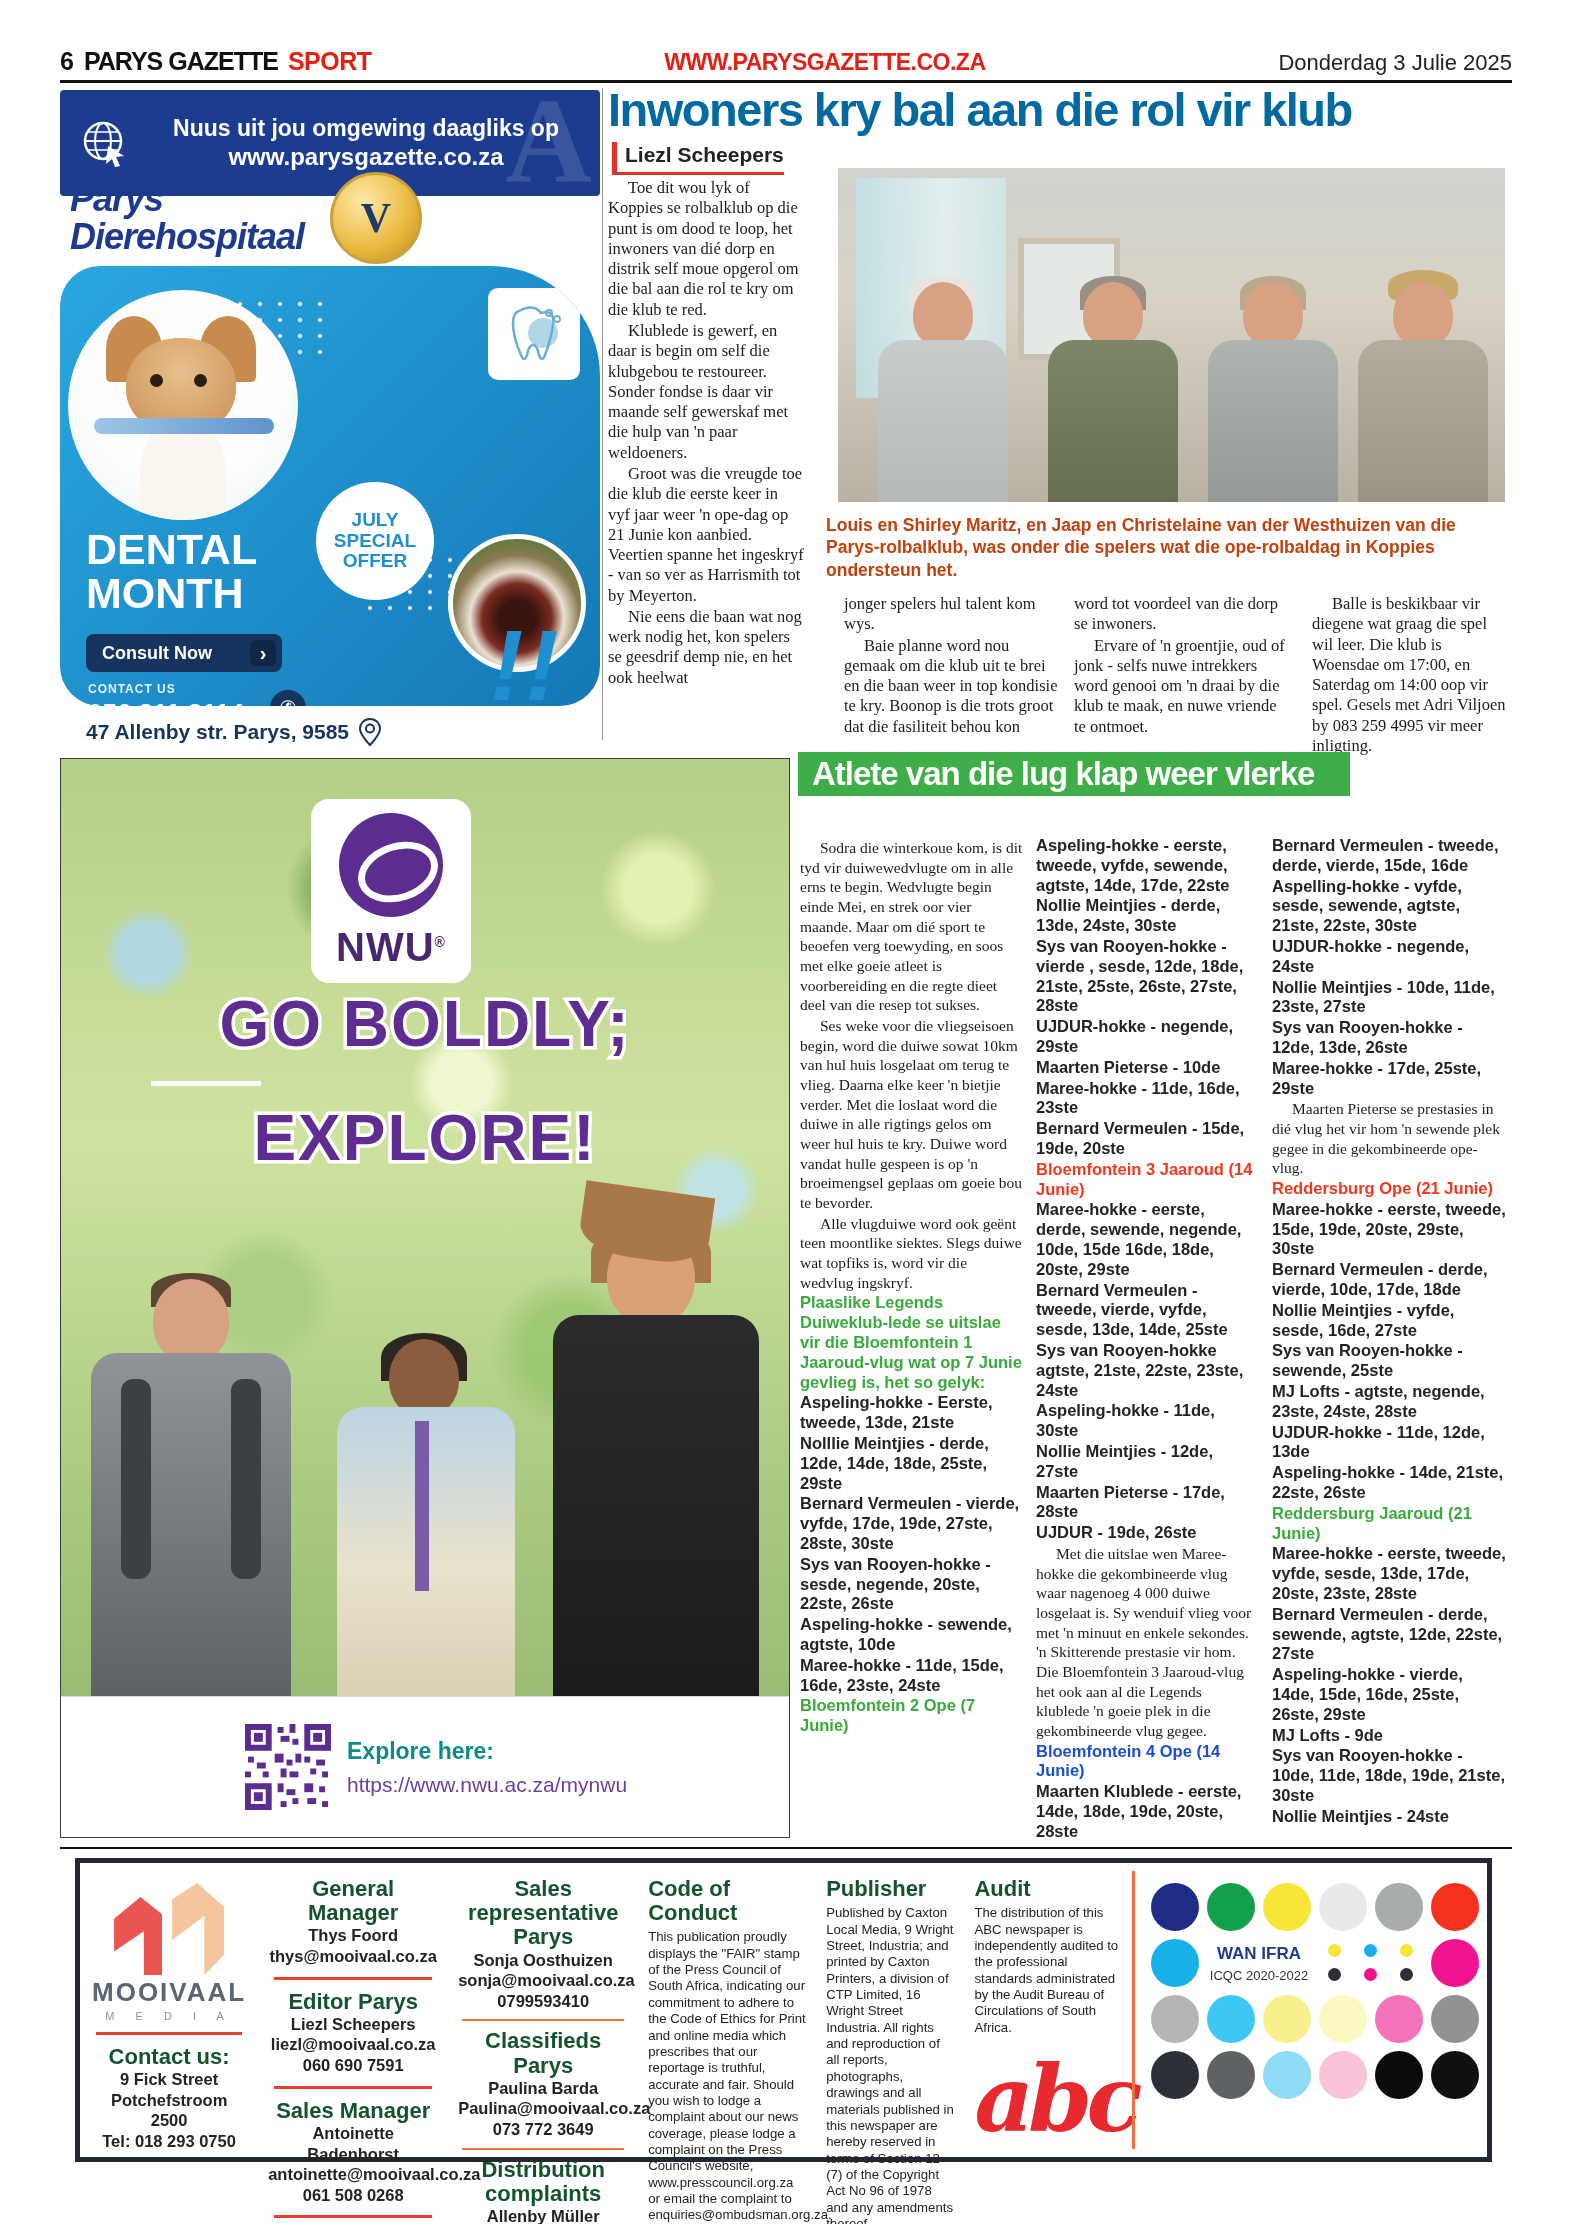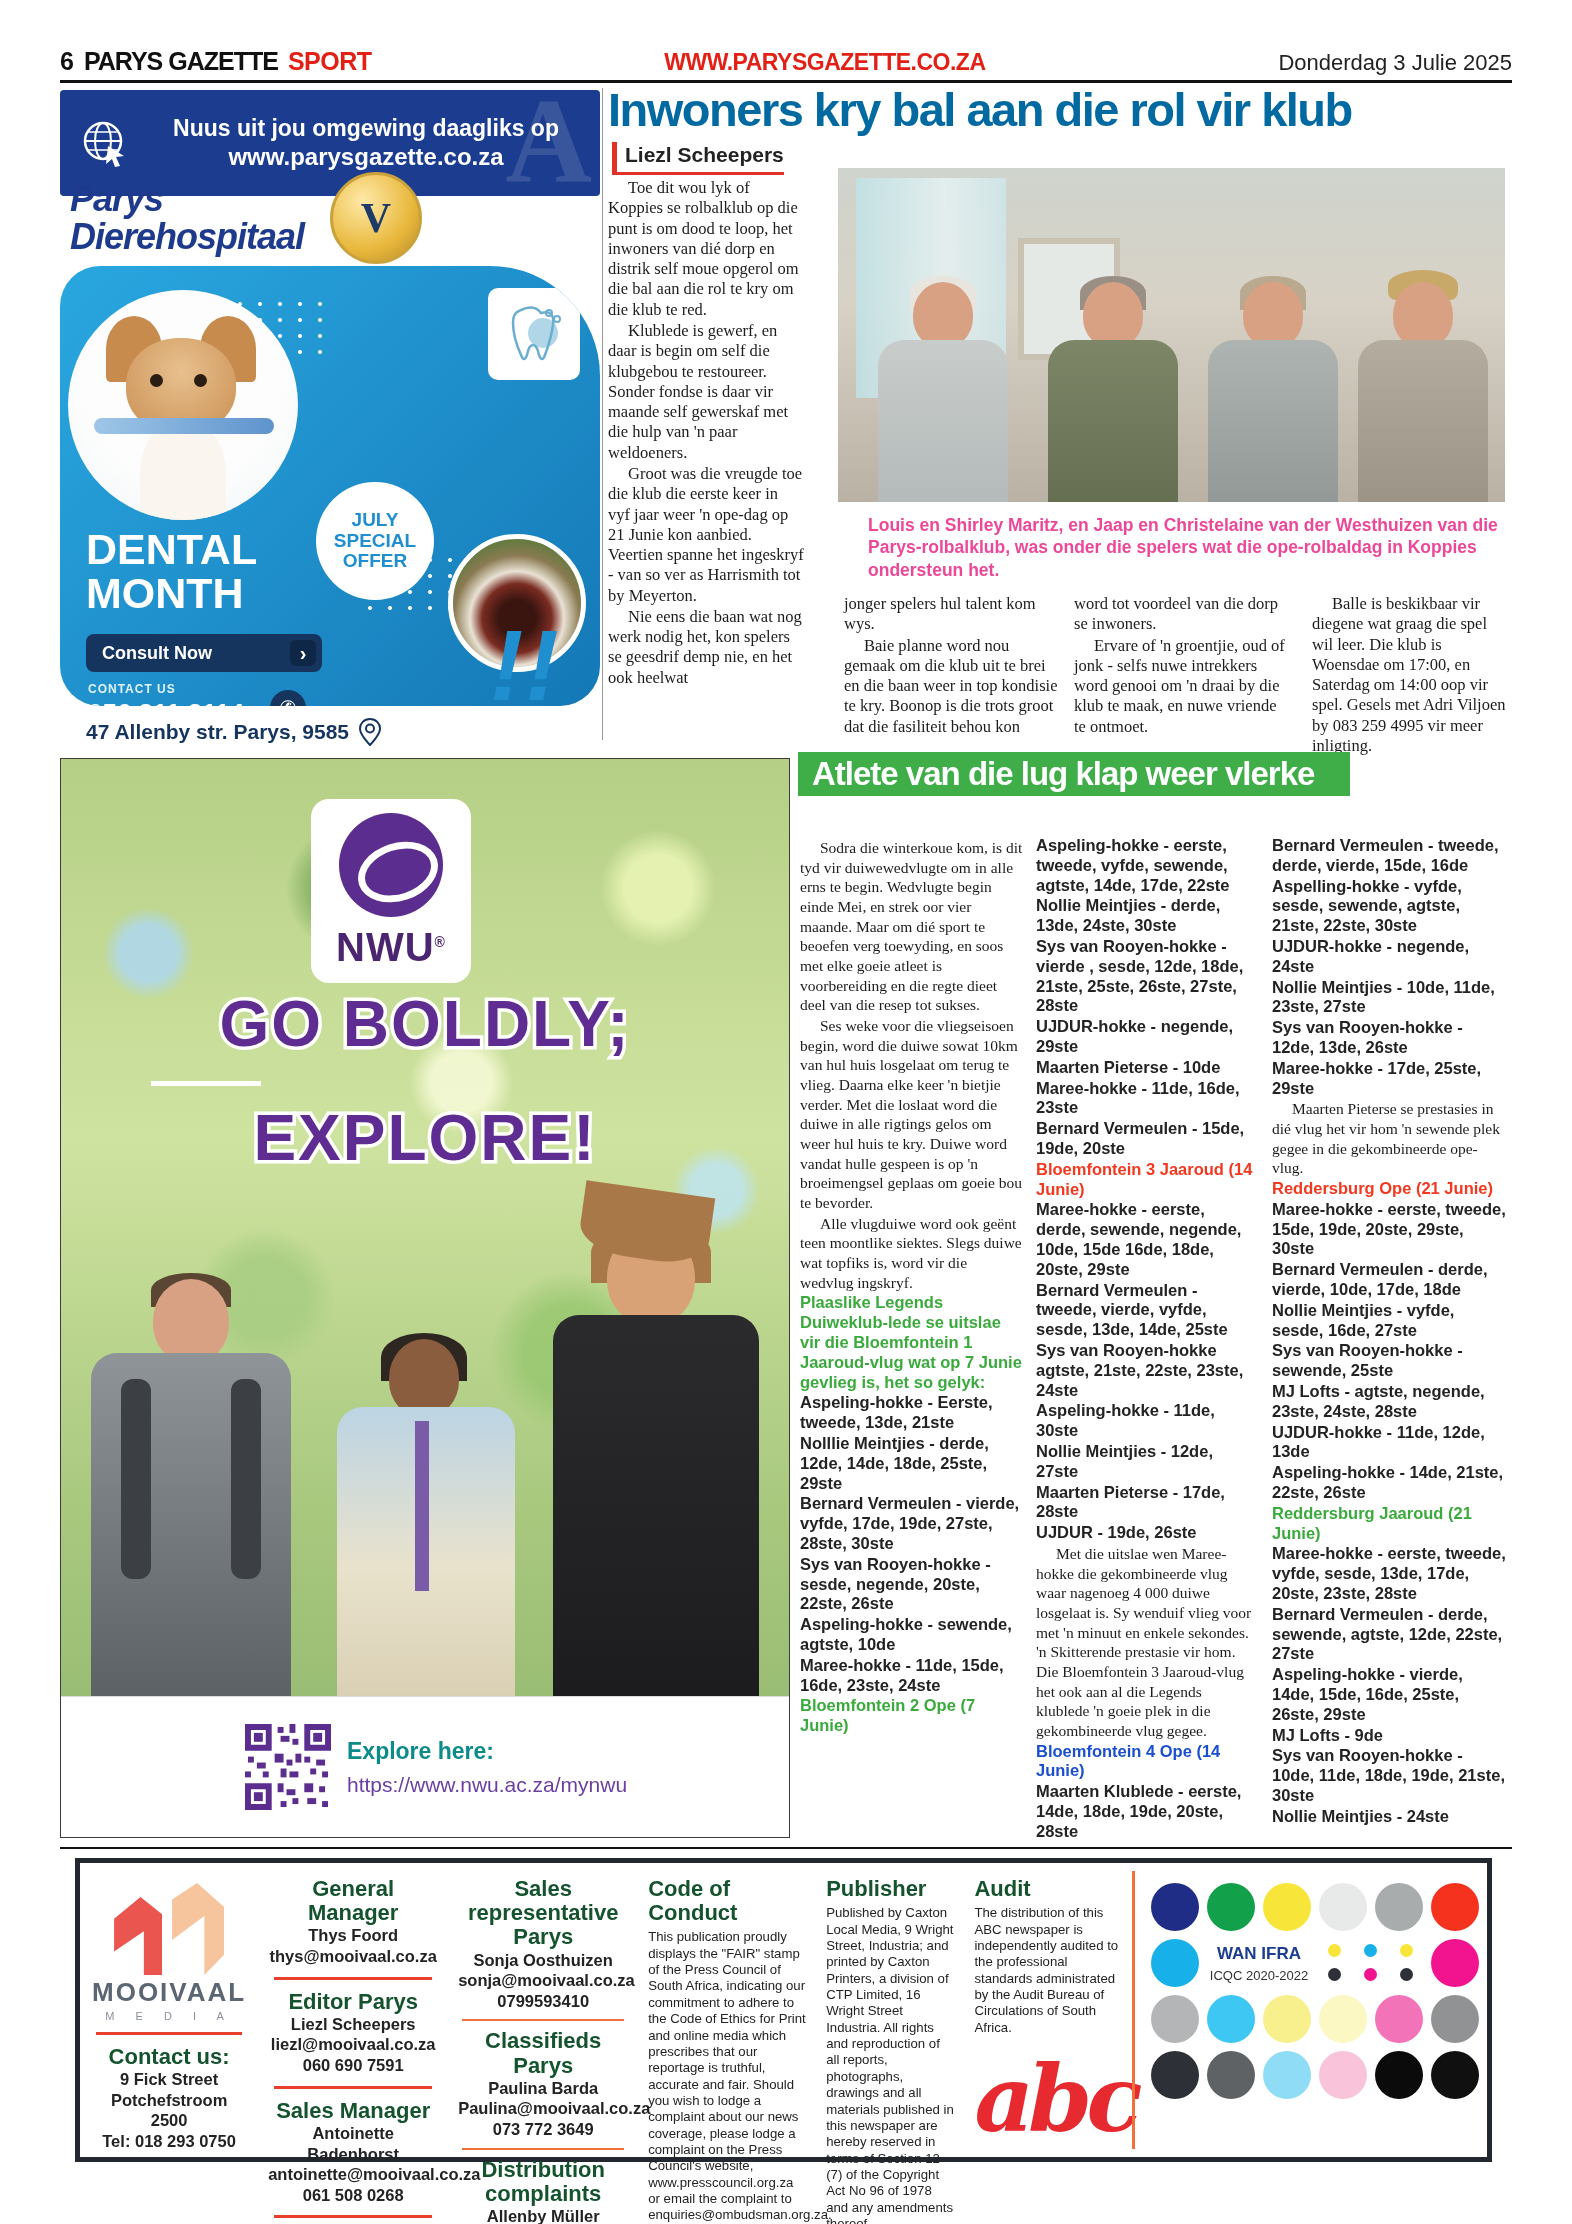--- a/index.html
+++ b/index.html
@@ -29,21 +29,21 @@
   .dogcircle{position:absolute;left:8px;top:24px;width:230px;height:230px;border-radius:50%;background:radial-gradient(circle at 50% 40%,#fdfdfd 55%,#eef4f6);overflow:hidden;}
   .doghead{position:absolute;left:58px;top:48px;width:110px;height:96px;border-radius:48% 48% 46% 46%;background:radial-gradient(circle at 50% 35%,#e8c08e,#c98f52);}
   .dogear{position:absolute;width:56px;height:66px;background:#c78b4e;border-radius:60% 60% 10% 10%;top:26px;}
   .dogchest{position:absolute;left:72px;top:128px;width:86px;height:110px;border-radius:50% 50% 0 0;background:#faf6ef;}
   .toothbrush{position:absolute;left:26px;top:128px;width:180px;height:16px;border-radius:8px;background:linear-gradient(90deg,#9fc6e8,#5e93cc);}
   .dogeye{position:absolute;width:13px;height:13px;border-radius:50%;background:#2a1d12;top:84px;}
   .toothcard{position:absolute;left:428px;top:22px;width:92px;height:92px;background:#fff;border-radius:10px;display:flex;align-items:center;justify-content:center;}
   .dental{position:absolute;left:26px;top:262px;color:#fff;font-weight:bold;font-size:43px;line-height:1.02;letter-spacing:0;}
   .julybadge{position:absolute;left:256px;top:216px;width:118px;height:118px;border-radius:50%;background:#fff;display:flex;flex-direction:column;align-items:center;justify-content:center;color:#1f8fd0;font-weight:bold;font-size:19px;line-height:1.1;text-align:center;}
   .teethcircle{position:absolute;left:388px;top:268px;width:128px;height:128px;border-radius:50%;border:5px solid #fff;background:radial-gradient(circle at 50% 62%,#3a1510 18%,#7a2c22 34%,#e9e2d4 46%,#8a7a52 62%,#5c7a3c 80%,#3f5e2c);}
-  .consult{position:absolute;left:26px;top:368px;width:236px;height:38px;background:#16355e;border-radius:8px;display:flex;align-items:center;color:#fff;font-weight:bold;font-size:18px;padding-left:16px;box-sizing:border-box;}
+  .consult{position:absolute;left:26px;top:368px;width:196px;height:38px;background:#16355e;border-radius:8px;display:flex;align-items:center;color:#fff;font-weight:bold;font-size:18px;padding-left:16px;box-sizing:border-box;}
   .consult .chev{margin-left:auto;margin-right:6px;width:26px;height:26px;background:#0e2747;border-radius:6px;display:flex;align-items:center;justify-content:center;font-size:20px;}
   .contactlbl{position:absolute;left:28px;top:416px;color:#dff1fb;font-size:12px;font-weight:bold;letter-spacing:1px;}
   .phone{position:absolute;left:28px;top:432px;color:#fff;font-weight:bold;font-size:26px;}
   .phoneico{position:absolute;left:210px;top:424px;width:36px;height:36px;border-radius:50%;background:#16355e;color:#fff;display:flex;align-items:center;justify-content:center;font-size:20px;}
   .addr{position:absolute;left:26px;top:540px;color:#16355e;font-weight:bold;font-size:21px;display:flex;align-items:center;gap:10px;}
   .exclaim{position:absolute;left:430px;top:430px;color:#1f8fd0;font-weight:bold;font-style:italic;font-size:100px;letter-spacing:2px;}
   
   #a1-title{left:608px;top:82px;width:900px;font-size:47px;font-weight:bold;color:#0369a1;letter-spacing:-1.5px;white-space:nowrap;}
   #a1-byline{left:612px;top:142px;border-left:5px solid #e03226;padding:1px 0 5px 8px;border-bottom:3px solid #e03226;font-size:21px;font-weight:bold;color:#222;}
   #vdiv1{left:602px;top:88px;width:1px;height:652px;background:#999;}
@@ -57,21 +57,21 @@
   .seg.red{font-weight:bold;font-size:16.5px;line-height:1.2;color:#f2391f;}
   .seg.blue{font-weight:bold;font-size:16.5px;line-height:1.2;color:#1b4fd0;}
   #a1-photo{left:838px;top:168px;width:667px;height:334px;background:linear-gradient(180deg,#cfd4cd 0%,#d8d2c6 40%,#b9b1a4 100%);overflow:hidden;}
   .win{position:absolute;left:18px;top:10px;width:150px;height:220px;background:linear-gradient(90deg,#bfe3e8,#e8f4f6 60%,#cfe8ec);opacity:.8;}
   .mirror{position:absolute;left:180px;top:70px;width:90px;height:110px;background:#e5e9e6;border:6px solid #c9c2b2;}
   .person{position:absolute;bottom:-10px;width:150px;height:230px;}
   .p-head{position:absolute;left:45px;top:0;width:60px;height:66px;border-radius:50% 50% 46% 46%;background:#d9a183;}
   .p-hair{position:absolute;left:42px;top:-6px;width:66px;height:34px;border-radius:50% 50% 0 0;}
   .p-torso{position:absolute;left:10px;top:58px;width:130px;height:180px;border-radius:26px 26px 0 0;}
   .cap{position:absolute;left:40px;top:-12px;width:70px;height:30px;border-radius:50% 50% 8px 8px;background:#c9a96a;}
-  #a1-caption{left:868px;top:514px;width:667px;font-weight:bold;font-size:17.5px;line-height:1.28;color:#ec4899;}
+  #a1-caption{left:826px;top:514px;width:667px;font-weight:bold;font-size:17.5px;line-height:1.28;color:#c2410c;}
   
   #a2-banner{left:798px;top:752px;width:552px;height:44px;background:#3fae49;color:#fff;display:flex;align-items:center;padding-left:14px;box-sizing:border-box;font-weight:bold;font-size:33px;letter-spacing:-1px;}
   
   #nwu{left:60px;top:758px;width:730px;height:1080px;border:1.5px solid #3c3c3c;box-sizing:border-box;background:
     radial-gradient(circle at 12% 18%,rgba(174,216,240,.85) 0 28px,transparent 46px),
     radial-gradient(circle at 82% 12%,rgba(232,244,180,.9) 0 34px,transparent 58px),
     radial-gradient(circle at 55% 30%,rgba(250,252,220,.8) 0 30px,transparent 52px),
     radial-gradient(circle at 28% 50%,rgba(168,205,130,.9) 0 40px,transparent 70px),
     radial-gradient(circle at 70% 55%,rgba(150,198,110,.8) 0 46px,transparent 80px),
     radial-gradient(circle at 90% 40%,rgba(190,228,245,.8) 0 26px,transparent 44px),

